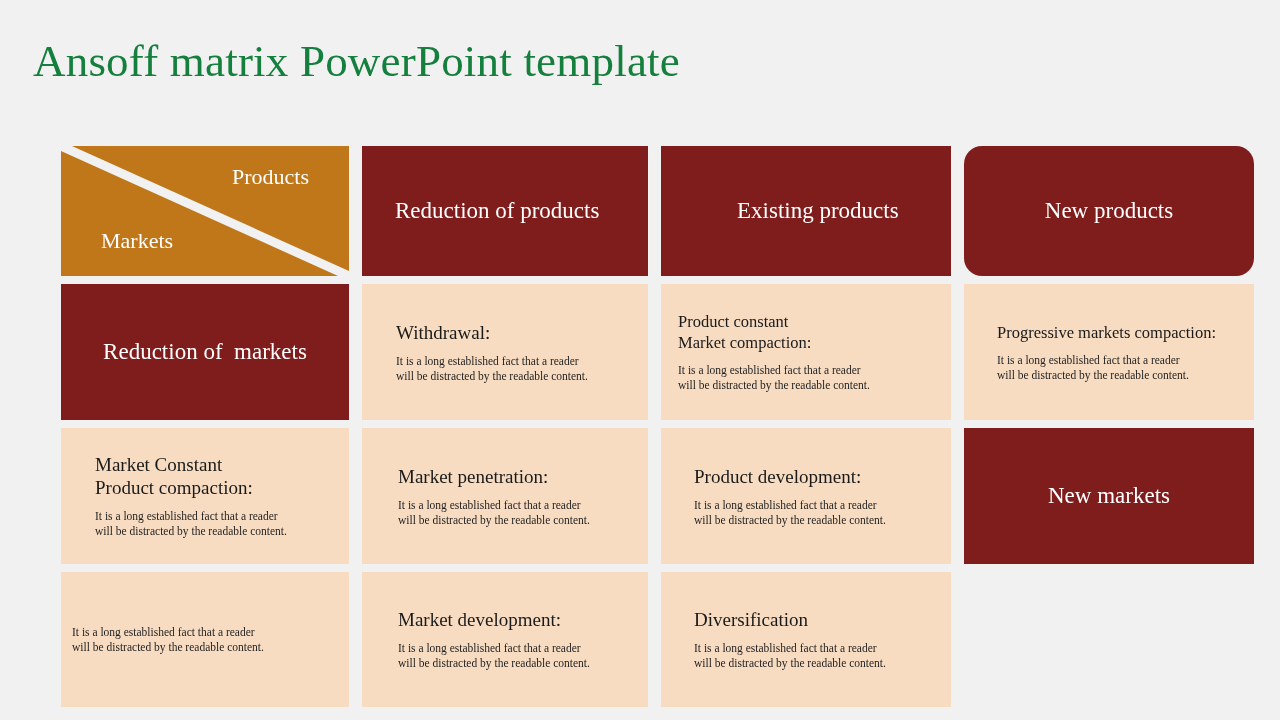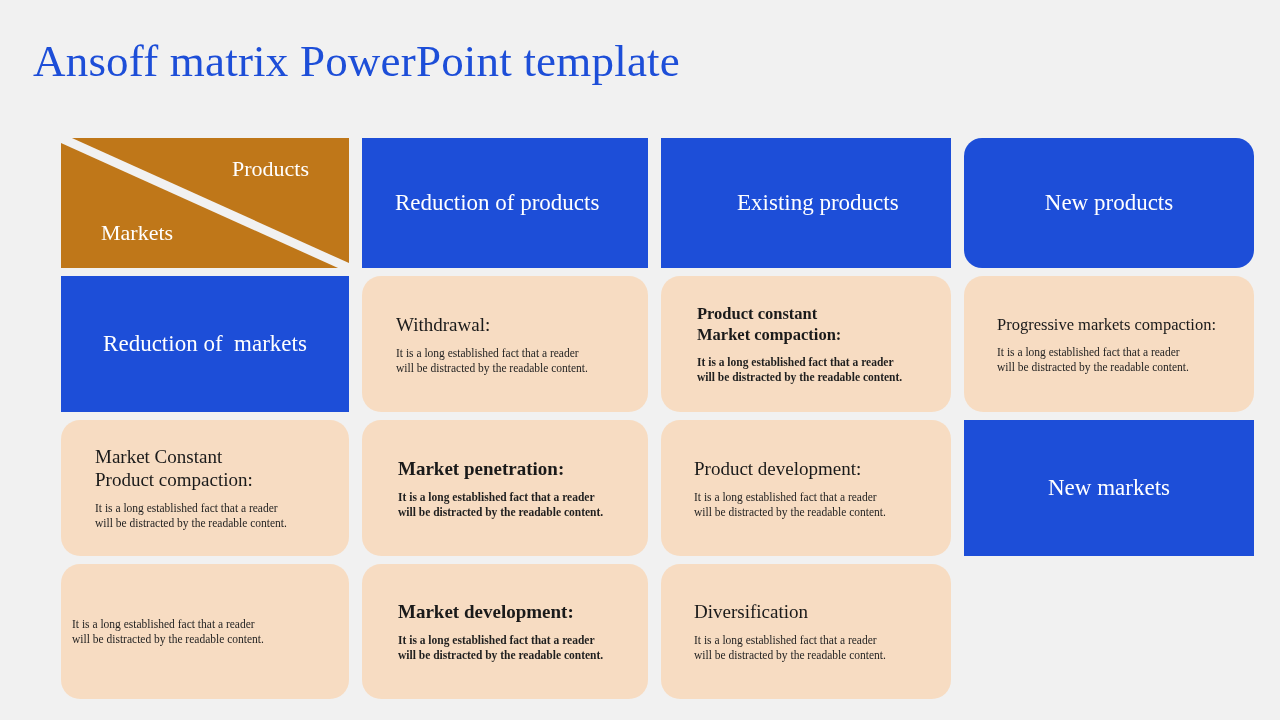--- a/index.html
+++ b/index.html
@@ -16,52 +16,51 @@
     position: relative;
   }
 
   
   .slide-title {
     position: absolute;
     left: 33px;
     top: 33px;
     font-size: 45px;
     line-height: 56px;
-    color: #1d4ed8;
+    color: #15803d;
     letter-spacing: 0.2px;
     white-space: nowrap;
     font-family: "Liberation Serif", "DejaVu Serif", serif;
   }
 
   
   .matrix {
     position: absolute;
     left: 61px;
-    top: 138px;
+    top: 146px;
     width: 1195px;
     height: 553px;
     display: grid;
     grid-template-columns: 288px 286px 290px 290px;
     grid-template-rows: 130px 136px 136px 135px;
     column-gap: 13px;
     row-gap: 8px;
   }
 
   .cell {
     position: relative;
     overflow: hidden;
     box-sizing: border-box;
   }
 
   .cell.orange {
-    background: #1d4ed8;
+    background: #7f1d1d;
   }
   .cell.peach {
     background: #f7dcc2;
-    border-radius: 19px;
   }
 
   
   .corner {
     background: #bf7719;
   }
   .corner .diag {
     position: absolute;
     inset: 0;
     width: 100%;
@@ -132,24 +131,24 @@
   }
   .content .ct-body {
     font-size: 11.5px;
     line-height: 15px;
     color: #1f1f1f;
     white-space: pre-line;
   }
 
   
   .p-a .ct-head, .p-a .ct-body { margin-left: 34px; }
-  .p-b .ct-head, .p-b .ct-body { margin-left: 36px; font-weight: bold; }
+  .p-b .ct-head, .p-b .ct-body { margin-left: 17px; }
   .p-c .ct-head, .p-c .ct-body { margin-left: 33px; }
   .p-d .ct-head, .p-d .ct-body { margin-left: 11px; }
-  .p-e .ct-head, .p-e .ct-body { margin-left: 36px; font-weight: bold; }
+  .p-e .ct-head, .p-e .ct-body { margin-left: 36px; }
 
   .small-head .ct-head { font-size: 16.5px; line-height: 21px; }
 </style>
 </head>
 <body>
 
 <div class="slide-title">Ansoff matrix PowerPoint template</div>
 
 <div class="matrix">
 

